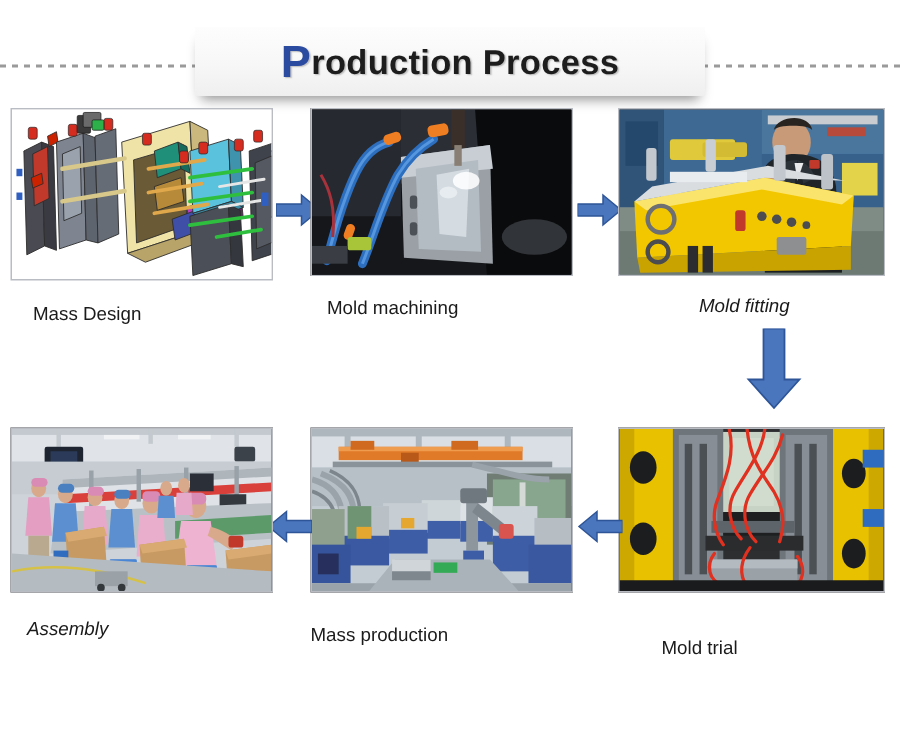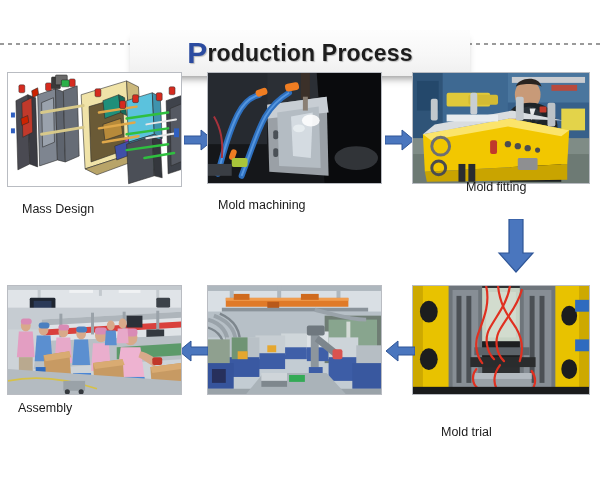--- a/index.html
+++ b/index.html
@@ -16,21 +16,21 @@
         background-image:repeating-linear-gradient(to right,#9a9a9a 0 4px,transparent 4px 8px);}
   .dots.left{left:0;width:132px;}
   .dots.right{right:0;width:132px;}
   .dot-knob{position:absolute;top:30px;width:12px;height:12px;border-radius:50%;
             background:#c9c9c9;border:1px solid #b4b4b4;}
   .dot-knob.left{left:138px;}
   .dot-knob.right{right:138px;}
   .banner{position:absolute;left:130px;top:10px;width:340px;height:46px;
           background:linear-gradient(to bottom,#fdfdfd 0%,#f7f7f7 55%,#efefef 100%);
           box-shadow:0 6px 8px -4px rgba(0,0,0,.45);
-          display:flex;align-items:center;justify-content:center;margin-top:12px;}
+          display:flex;align-items:center;justify-content:center;}
   .banner-title{font-size:23px;font-weight:bold;letter-spacing:.2px;
                 color:#1d1d1d;white-space:nowrap;
                 text-shadow:1px 1px 1px rgba(140,140,140,.55);}
   .banner-title .cap{color:#2b4ba0;font-size:30px;line-height:0;vertical-align:-2px;}
 
   
   .photo{position:absolute;border:1px solid #b9bcc2;box-sizing:border-box;
          overflow:hidden;background:#222;}
   .caption{position:absolute;font-size:12.5px;color:#1b1b1b;white-space:nowrap;}
 
@@ -266,21 +266,21 @@
         <circle cx="96" cy="72" r="3.2" fill="#4b4d50"></circle>
         <circle cx="106" cy="74" r="3.2" fill="#4b4d50"></circle>
         <circle cx="116" cy="76" r="3.2" fill="#4b4d50"></circle>
         <circle cx="126" cy="78" r="2.6" fill="#4b4d50"></circle>
         <rect x="106" y="86" width="20" height="12" rx="1.5" fill="#8e8f91"></rect>
         <rect x="46" y="92" width="7" height="18" fill="#2a2c2f"></rect>
         <rect x="56" y="92" width="7" height="18" fill="#2a2c2f"></rect>
       </g>
     </svg>
   </div>
-  <div class="caption" style="left:466px;top:180px;">Mold fitting</div>
+  <div class="caption" style="left:466px;top:197px;font-style:italic;">Mold fitting</div>
 
   <div class="arrow" style="left:496px;top:219px;width:40px;height:54px;">
     <svg width="40" height="54" viewBox="0 0 40 54">
       <polygon points="13,0 27,0 27,34 37,34 20,53 3,34 13,34" fill="#4a76be" stroke="#2e5597" stroke-width="1.2"></polygon>
     </svg>
   </div>
 
   <div class="photo" style="left:412px;top:285px;width:178px;height:110px;">
     <svg class="scene trial" viewBox="0 0 178 110" preserveAspectRatio="none">
       <rect x="0" y="0" width="178" height="110" fill="#2c2e30"></rect>
@@ -407,20 +407,21 @@
       <polygon points="0,104 175,104 175,110 0,110" fill="#9aa3a9"></polygon>
       <polygon points="56,88 120,88 140,110 38,110" fill="#aab3b9"></polygon>
 
       <rect x="54" y="88" width="26" height="8" fill="#cfd5d9"></rect>
       <rect x="54" y="96" width="26" height="6" fill="#7e878d"></rect>
       <rect x="82" y="90" width="16" height="7" fill="#33aa55"></rect>
       <rect x="30" y="66" width="10" height="8" fill="#e5a72f"></rect>
       <rect x="60" y="60" width="9" height="7" fill="#e5a72f"></rect>
     </svg>
   </div>
+  <div class="caption" style="left:207px;top:416px;">Mass production</div>
 
   <div class="arrow" style="left:178px;top:339px;width:30px;height:24px;">
     <svg width="30" height="24" viewBox="0 0 30 24">
       <polygon points="30,8 13,8 13,2 1,12 13,22 13,16 30,16" fill="#4a76be" stroke="#2e5597" stroke-width="1"></polygon>
     </svg>
   </div>
 
   <div class="photo" style="left:7px;top:285px;width:175px;height:110px;">
     <svg class="scene assembly" viewBox="0 0 175 110" preserveAspectRatio="none">
       <rect x="0" y="0" width="175" height="110" fill="#cdd3d8"></rect>
@@ -508,15 +509,15 @@
       <rect x="28" y="82" width="10" height="12" fill="#2f6bbf"></rect>
 
       <polygon points="0,84 175,96 175,110 0,110" fill="#b4bbc1"></polygon>
       <path d="M0,96 C30,90 60,94 90,104" stroke="#d6c148" stroke-width="1.6" fill="none"></path>
 
       <rect x="56" y="96" width="22" height="10" fill="#9aa2a8"></rect>
       <circle cx="60" cy="107" r="2.6" fill="#33383d"></circle>
       <circle cx="74" cy="107" r="2.6" fill="#33383d"></circle>
     </svg>
   </div>
-  <div class="caption" style="left:18px;top:401px;">Assembly</div>
+  <div class="caption" style="left:18px;top:412px;font-style:italic;">Assembly</div>
 
 </div>
 
 </body></html>

